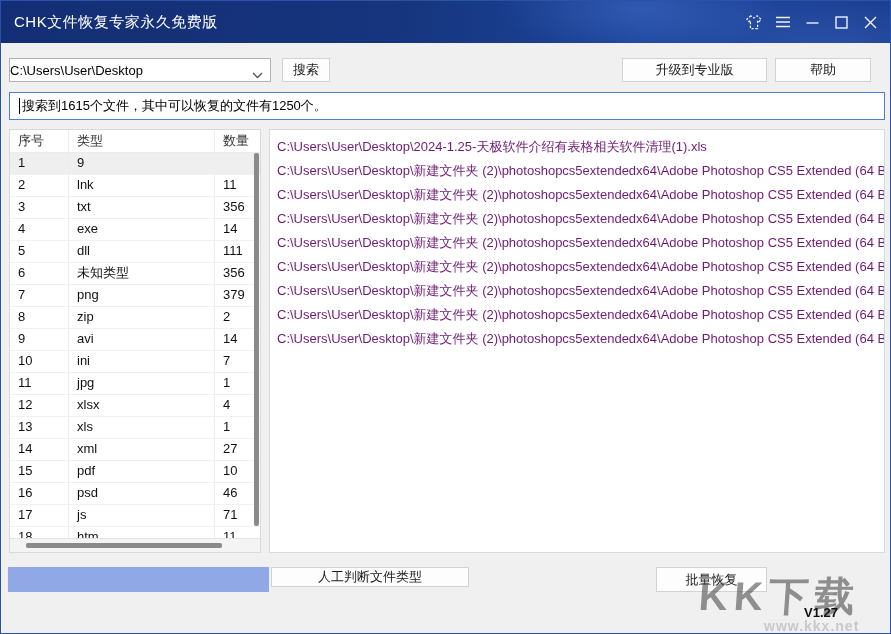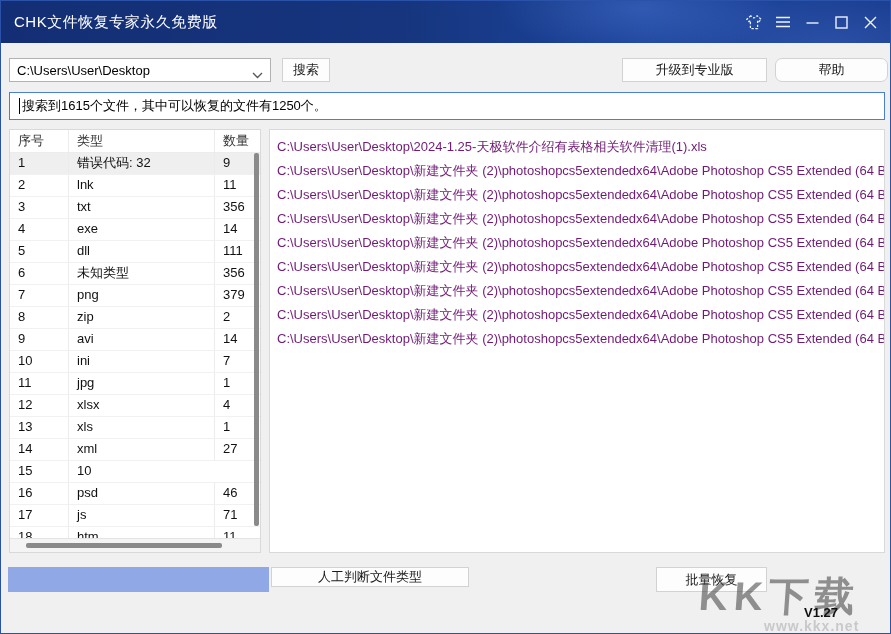--- a/index.html
+++ b/index.html
@@ -22,26 +22,26 @@
   
   .btn{
     position:absolute;height:24px;box-sizing:border-box;background:#fdfdfd;
     border:1px solid #d2d2d2;font-size:13px;color:#1a1a1a;
     display:flex;align-items:center;justify-content:center;cursor:pointer;
     font-family:inherit;
   }
   .combobox{
     position:absolute;left:8px;top:57px;width:262px;height:24px;box-sizing:border-box;
     background:#fff;border:1px solid #b2b2b2;display:flex;align-items:center;
-    font-size:13px;color:#000;padding-left:7px;cursor:pointer;
+    font-size:13px;color:#000;cursor:pointer;
   }
   .combo-chevron{position:absolute;right:7px;top:8px;}
   .search-btn{left:281px;top:57px;width:48px;}
   .upgrade-btn{left:621px;top:57px;width:145px;}
-  .help-btn{left:774px;top:57px;width:113px;border-radius:7px;}
+  .help-btn{left:774px;top:57px;width:96px;}
   
   .statusbox{
     position:absolute;left:8px;top:91px;width:876px;height:28px;box-sizing:border-box;
     background:#fff;border:1px solid #4a80d4;display:flex;align-items:center;
     font-size:13px;color:#000;padding-left:9px;
   }
   .caret{width:1px;height:16px;background:#000;margin-right:2px;}
   
   .table-panel{
     position:absolute;left:8px;top:128px;width:252px;height:424px;box-sizing:border-box;
@@ -136,21 +136,20 @@
 
   <div class="table-panel">
     <div class="thead">
       <div class="th c1">序号</div>
       <div class="th c2">类型</div>
       <div class="th c3">数量</div>
     </div>
     <div class="tbody">
   <div class="tr selected">
     <div class="td c1">1</div>
-    <div class="td c2">错误代码: 32</div>
     <div class="td c3">9</div>
   </div>
 
   <div class="tr">
     <div class="td c1">2</div>
     <div class="td c2">lnk</div>
     <div class="td c3">11</div>
   </div>
 
   <div class="tr">
@@ -220,20 +219,21 @@
   </div>
 
   <div class="tr">
     <div class="td c1">14</div>
     <div class="td c2">xml</div>
     <div class="td c3">27</div>
   </div>
 
   <div class="tr">
     <div class="td c1">15</div>
+    <div class="td c2">pdf</div>
     <div class="td c3">10</div>
   </div>
 
   <div class="tr">
     <div class="td c1">16</div>
     <div class="td c2">psd</div>
     <div class="td c3">46</div>
   </div>
 
   <div class="tr">

